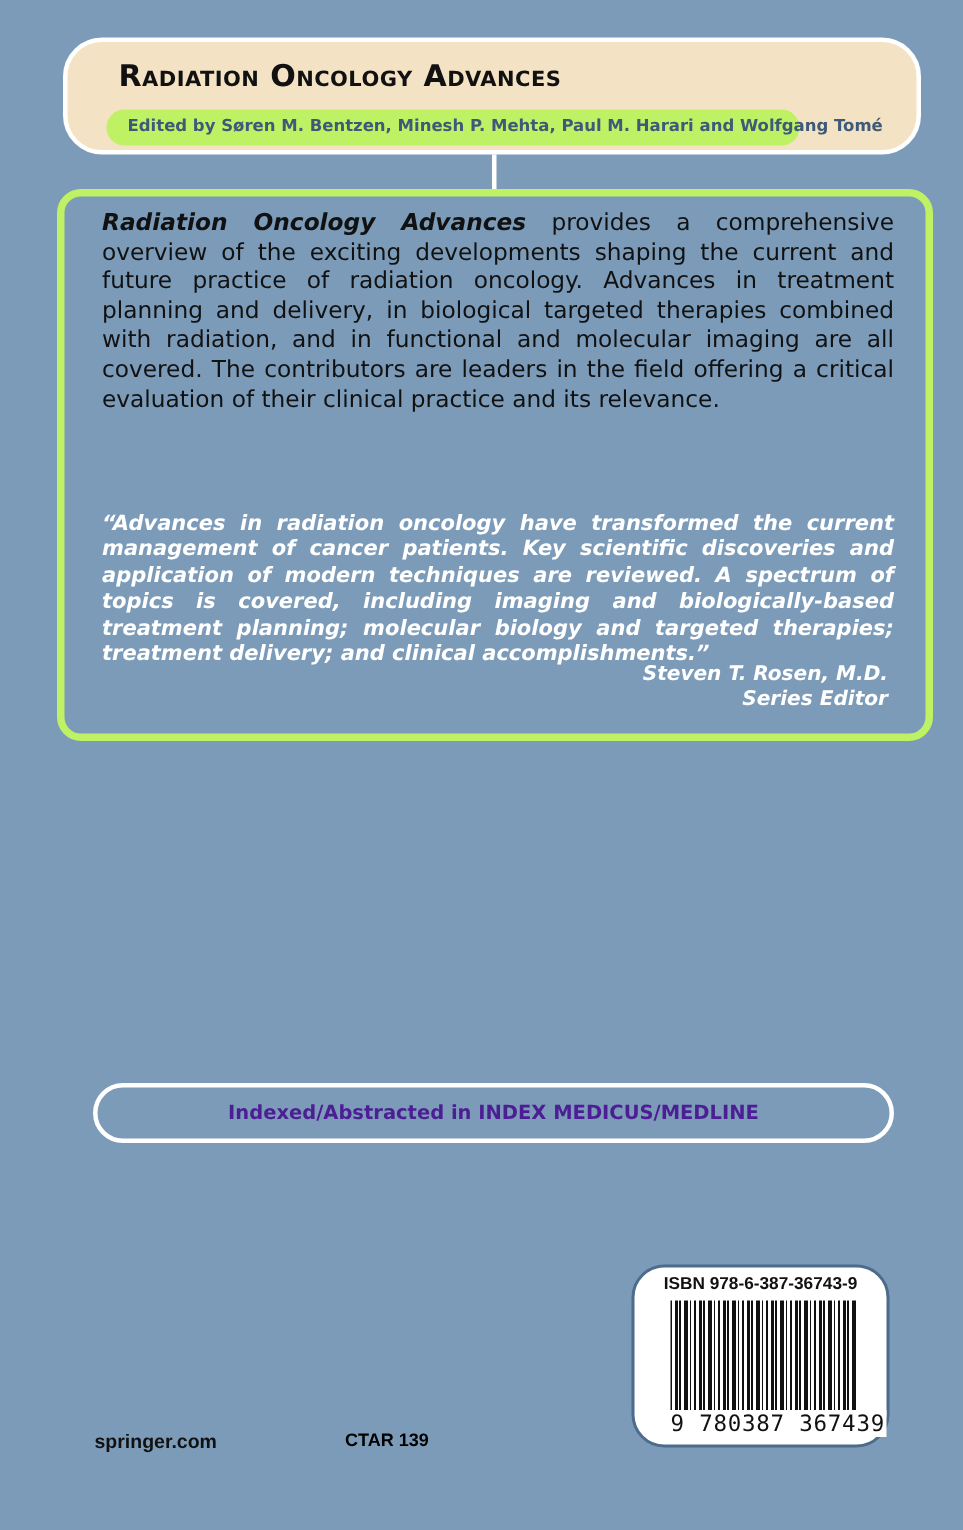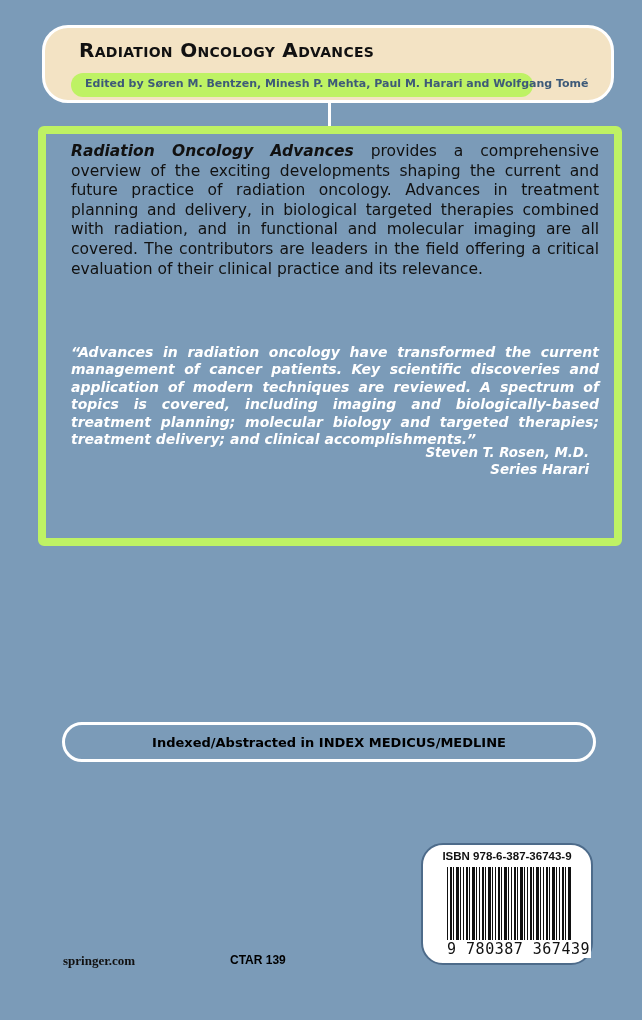--- a/index.html
+++ b/index.html
@@ -24,43 +24,43 @@
     background:#bef264; border-radius:12px;
   }
   .editors {
     position:absolute; left:14px; top:4px;
     font-size:11px; font-weight:bold; color:#3e5a78; white-space:nowrap;
   }
   .connector {
     position:absolute; left:328px; top:103px; width:3px; height:24px; background:#fff;
   }
   .desc-box {
-    position:absolute; left:38px; top:126px; width:584px; height:420px;
-    border:8px solid #bef264; border-radius:6px; box-sizing:border-box;
+    position:absolute; left:38px; top:126px; width:584px; height:368px;
+    border:5px solid #bef264; border-radius:16px; box-sizing:border-box;
   }
   .desc {
     position:absolute; left:25px; top:8px; width:528px;
     font-size:15.5px; line-height:19.6px; color:#111; text-align:justify;
   }
   .desc b { font-style:italic; }
   .quote {
     position:absolute; left:25px; top:210px; width:528px;
     font-size:14px; line-height:17.4px; color:#fff; font-style:italic; font-weight:bold;
     text-align:justify;
   }
   .attribution {
     position:absolute; right:25px; top:310px; text-align:right;
     font-size:13.4px; line-height:17px; color:#fff; font-style:italic; font-weight:bold;
   }
   .indexed-box {
     position:absolute; left:62px; top:722px; width:534px; height:40px;
     border:3px solid #fff; border-radius:20px; box-sizing:border-box;
     display:flex; align-items:center; justify-content:center;
   }
-  .indexed { font-size:13px; font-weight:bold; color:#000000; }
+  .indexed { font-size:13px; font-weight:bold; color:#4c1d95; }
   .barcode-box {
     position:absolute; left:421px; top:843px; width:172px; height:122px;
     background:#fff; border-radius:22px; border:2px solid #4d6b8a; box-sizing:border-box;
   }
   .isbn-text {
     position:absolute; top:5px; left:0; width:100%; text-align:center;
     font-family:"Liberation Sans", sans-serif; font-weight:bold; font-size:11.5px; color:#111;
   }
   .bars {
     position:absolute; left:24px; top:22px; width:124px; height:80px;
@@ -69,21 +69,21 @@
       #fff 7px 9px, #111 9px 12px, #fff 12px 13px, #111 13px 14px, #fff 14px 16px);
   }
   .barcode-digits {
     position:absolute; left:0; bottom:5px; width:100%; text-align:right;
     font-family:"DejaVu Sans Mono", monospace; font-size:15px; color:#111;
     letter-spacing:0.5px;
   }
   .barcode-digits span { background:#fff; padding:0 1px; }
   .footer-left {
     position:absolute; left:63px; top:953px;
-    font-family:Liberation Serif, serif; font-weight:bold; font-size:13px; color:#111;
+    font-family:Liberation Sans, sans-serif; font-weight:bold; font-size:13px; color:#111;
   }
   .footer-code {
     position:absolute; left:230px; top:953px;
     font-family:"Liberation Sans", sans-serif; font-weight:bold; font-size:12px; color:#000000;
   }
 </style>
 </head>
 <body>
 
 <div class="header-box">
@@ -93,21 +93,21 @@
   </div>
 </div>
 
 <div class="connector"></div>
 
 <div class="desc-box">
   <div class="desc"><b>Radiation Oncology Advances</b><span> provides a comprehensive overview of the exciting developments shaping the current and future practice of radiation oncology. Advances in treatment planning and delivery, in biological targeted therapies combined with radiation, and in functional and molecular imaging are all covered.  The contributors are leaders in the field  offering a critical evaluation of their clinical practice and its relevance.</span></div>
   <div class="quote">“Advances in radiation oncology have transformed the current management of cancer patients. Key scientific discoveries and application of modern techniques are reviewed. A spectrum of topics is covered, including imaging and biologically-based treatment planning; molecular biology and targeted therapies; treatment delivery; and clinical accomplishments.”</div>
   <div class="attribution">
     <div>Steven T. Rosen, M.D.</div>
-    <div>Series Harari</div>
+    <div>Series Editor</div>
   </div>
 </div>
 
 <div class="indexed-box">
   <span class="indexed">Indexed/Abstracted in INDEX MEDICUS/MEDLINE</span>
 </div>
 
 <div class="barcode-box">
   <div class="isbn-text">ISBN 978-6-387-36743-9</div>
   <div class="bars"></div>

